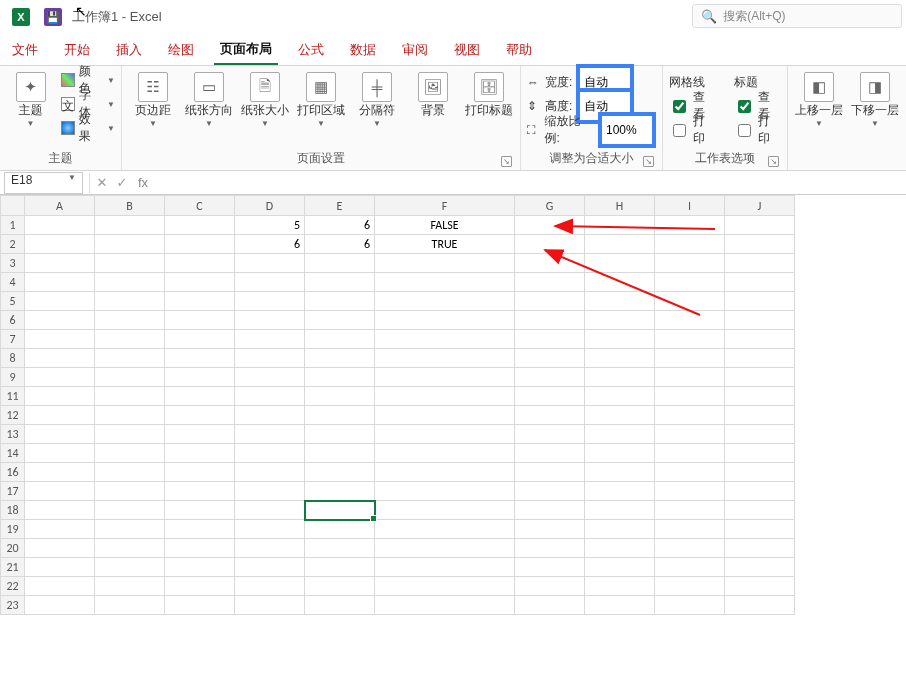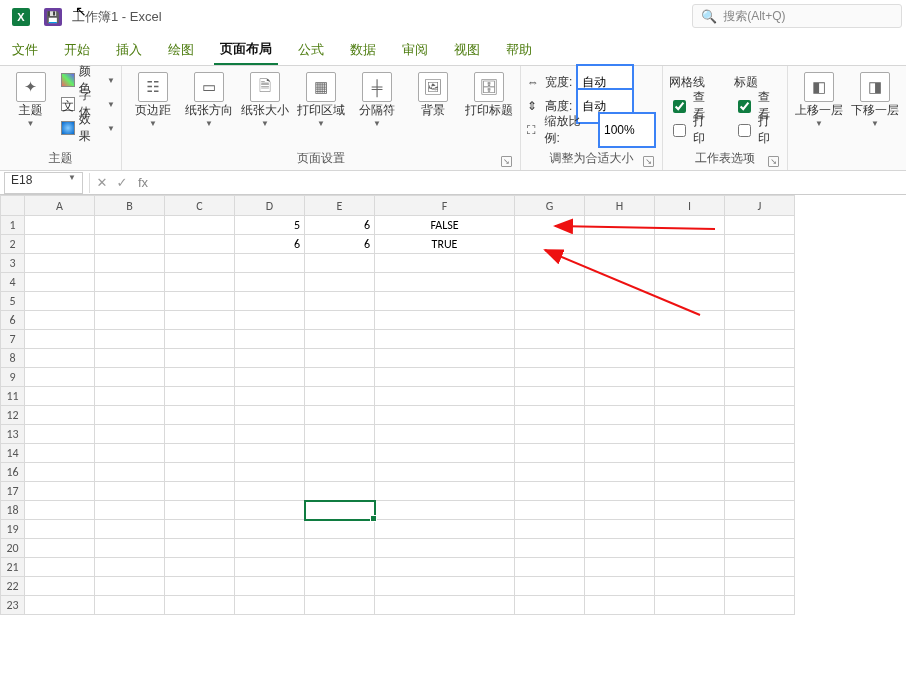--- a/index.html
+++ b/index.html
@@ -9,40 +9,40 @@
   .titlebar { display: flex; align-items: center; height: 34px; background: #fff; padding: 0 6px; position: relative; }
   .titlebar .app-icon { width: 18px; height: 18px; background: #107c41; border-radius: 2px; display: flex; align-items: center; justify-content: center; color: #fff; font-size: 11px; font-weight: bold; margin: 0 6px; }
   .titlebar .save-icon { width: 18px; height: 18px; background: #6b3fa0; border-radius: 2px; display: flex; align-items: center; justify-content: center; color: #fff; font-size: 11px; margin-left: 8px; margin-right: 10px; }
   .titlebar .title { font-size: 13px; color: #555; }
   .titlebar .search { position: absolute; right: 4px; top: 4px; width: 210px; height: 24px; border: 1px solid #ddd; background: #fafafa; border-radius: 3px; display: flex; align-items: center; padding: 0 8px; color: #888; }
   .titlebar .search span.mag { margin-right: 6px; font-size: 13px; }
   .cursor { position: absolute; left: 75px; top: 3px; font-size: 14px; color: #000; }
 
   
   .tabs { display: flex; align-items: center; height: 32px; padding: 0 6px; border-bottom: 1px solid #d6d6d6; gap: 14px; }
-  .tab { padding: 6px 6px 5px; font-size: 13px; color: #4d7c0f; }
+  .tab { padding: 6px 6px 5px; font-size: 13px; color: #b91c1c; }
   .tab.active { font-weight: 600; border-bottom: 2px solid #107c41; color: #111; }
 
   
   .ribbon { display: flex; height: 105px; background: #fafafa; border-bottom: 1px solid #d6d6d6; }
   .group { border-right: 1px solid #e0e0e0; padding: 2px 6px 0; display: flex; flex-direction: column; height: 100%; }
   .group .body { flex: 1; display: flex; align-items: flex-start; gap: 6px; padding-top: 2px; }
   .group .label { text-align: center; font-size: 12px; color: #555; padding: 2px 0 3px; position: relative; }
   .group .dlg { position: absolute; right: 2px; bottom: 3px; width: 11px; height: 11px; border: 1px solid #999; border-radius: 1px; font-size: 8px; line-height: 9px; text-align: center; color: #777; }
 
   .bigbtn { display: flex; flex-direction: column; align-items: center; width: 50px; text-align: center; gap: 2px; padding-top: 2px; }
   .bigbtn .ic { width: 30px; height: 30px; border: 1px solid #aaa; background: #fff; border-radius: 2px; display: flex; align-items: center; justify-content: center; font-size: 15px; color: #666; }
   .bigbtn .lb { font-size: 12px; line-height: 13px; }
   .bigbtn .caret { font-size: 8px; color: #666; }
 
   .smallcol { display: flex; flex-direction: column; gap: 4px; }
   .smallrow { display: flex; align-items: center; gap: 4px; font-size: 12px; height: 20px; }
   .smallrow .swatch { width: 14px; height: 14px; border: 1px solid #888; background: #fff; }
   .smallrow .caret { font-size: 8px; color: #666; margin-left: 1px; }
-  .smallrow input.wbox { width: 58px; height: 36px; font-size: 12px; border: 2px solid #3b82f6; background: #fff; padding: 0 4px; }
+  .smallrow input.wbox { width: 58px; height: 36px; font-size: 12px; border: 4px solid #3b82f6; background: #fff; padding: 0 4px; }
   .smallrow label.chk { display: flex; align-items: center; gap: 4px; justify-content: flex-end; }
   .smallrow input[type="checkbox"] { width: 13px; height: 13px; accent-color: #107c41; }
 
   
   .fbar { display: flex; align-items: center; height: 24px; border-bottom: 1px solid #ccc; background: #fff; }
   .namebox { width: 79px; height: 22px; margin: 0 4px; border: 1px solid #ccc; display: flex; align-items: flex-start; padding: 0 6px; font-size: 12px; color: #333; justify-content: space-between; }
   .namebox .caret { font-size: 8px; color: #666; }
   .fbar .sep { width: 1px; height: 20px; background: #ddd; margin: 0 2px; }
   .fbar .fxbtn { width: 20px; text-align: center; color: #999; font-size: 13px; }
   .fbar .fxi { color: #888; font-size: 13px; padding: 0 6px; }

